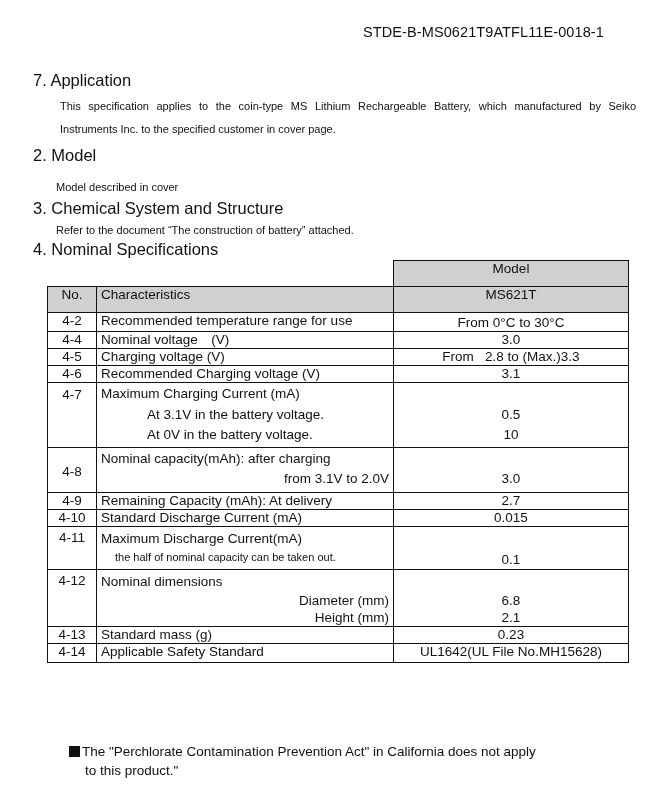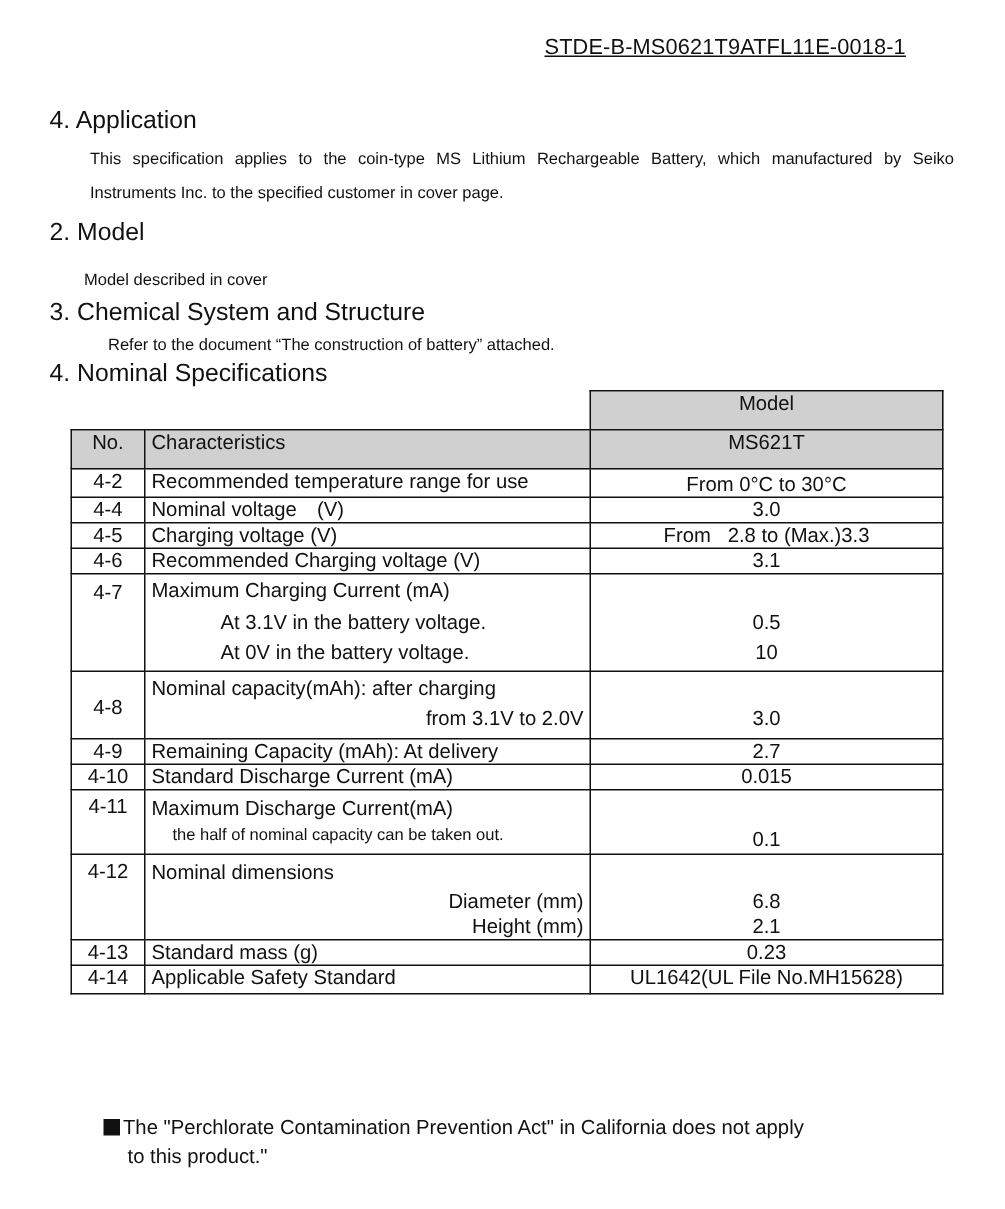--- a/index.html
+++ b/index.html
@@ -1,18 +1,18 @@
 <!DOCTYPE html>
 <html><head>
 <meta charset="utf-8">
 <style>
   * { margin:0; padding:0; box-sizing:border-box; }
   html, body { width:670px; height:806px; background:#ffffff; }
   body { position:relative; font-family:"Liberation Sans", sans-serif; color:#111; overflow:hidden; }
-  .docid { position:absolute; left:363px; top:24px; font-size:14.5px; letter-spacing:0.1px;text-decoration:underline; }
+  .docid { position:absolute; left:363px; top:24px; font-size:14.5px; letter-spacing:0.1px; }
   .h { position:absolute; left:33px; font-size:16.5px; }
   .p { position:absolute; font-size:11px; }
   .just { text-align:justify; text-align-last:left; }
   table.spec { position:absolute; left:47px; top:260px; border-collapse:collapse; font-size:13.5px; }
   table.spec td { border:1.5px solid #111; vertical-align:top; padding:0 4px; line-height:16px; }
   td.no { width:49px; text-align:center; }
   td.ch { width:297px; }
   td.val { width:235px; text-align:center; }
   .hdr td { background:#d0d0d0; vertical-align:middle; height:26px;text-align:center; }
   td.blank { border:none !important; background:transparent !important; }
@@ -21,28 +21,28 @@
   .right { text-align:right; }
   .small { font-size:11px; padding-left:14px; }
   .note { position:absolute; left:69px; top:742px; font-size:13.5px; line-height:19px; }
   .bullet { display:inline-block; width:11px; height:11px; background:#111; vertical-align:-1px; margin-right:2px; }
 </style>
 </head>
 <body>
 
 <div class="docid">STDE-B-MS0621T9ATFL11E-0018-1</div>
 
-<div class="h" style="top:71px">4. Application</div>
+<div class="h" style="top:71px">7. Application</div>
 <div class="p just" style="left:60px; top:95px; width:576px; line-height:23px;">This specification applies to the coin-type MS Lithium Rechargeable Battery, which manufactured by Seiko Instruments Inc. to the specified customer in cover page.</div>
 
 <div class="h" style="top:146px">2. Model</div>
 <div class="p" style="left:56px; top:181px;">Model described in cover</div>
 
 <div class="h" style="top:199px">3. Chemical System and Structure</div>
-<div class="p" style="left:56px; top:224px;margin-left:16px;">Refer to the document “The construction of battery” attached.</div>
+<div class="p" style="left:56px; top:224px;">Refer to the document “The construction of battery” attached.</div>
 
 <div class="h" style="top:240px">4. Nominal Specifications</div>
 
 <table class="spec">
   <tbody>
       <tr class="hdr">
     <td class="blank" colspan="2"></td>
     <td class="val" style="height:25px">Model</td>
   </tr>
   <tr class="hdr">

